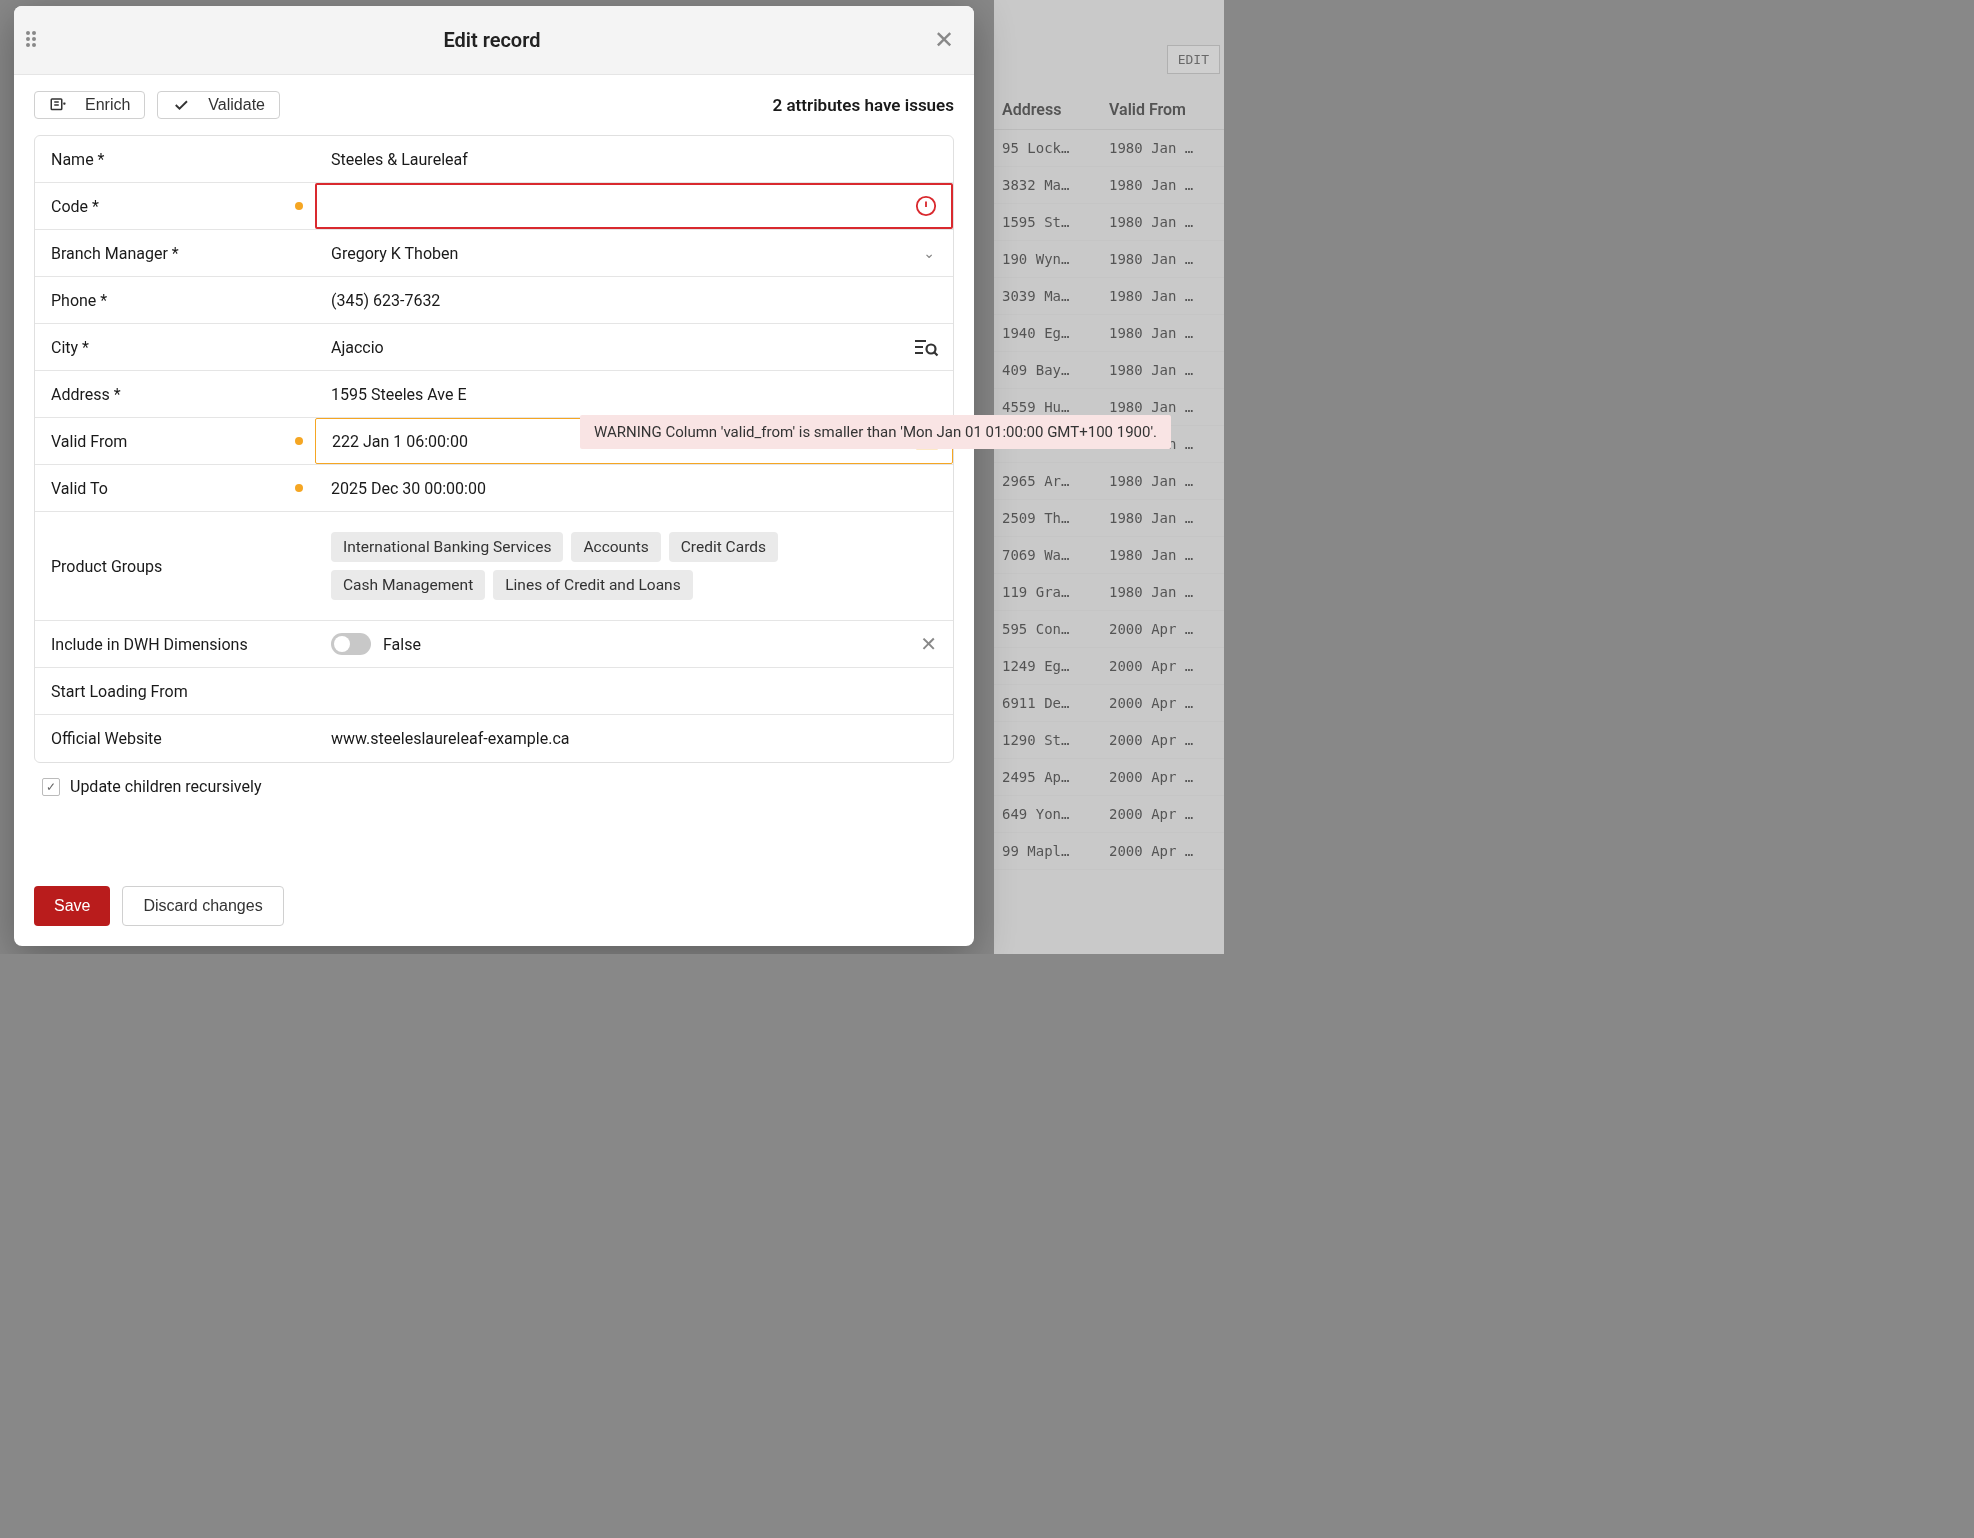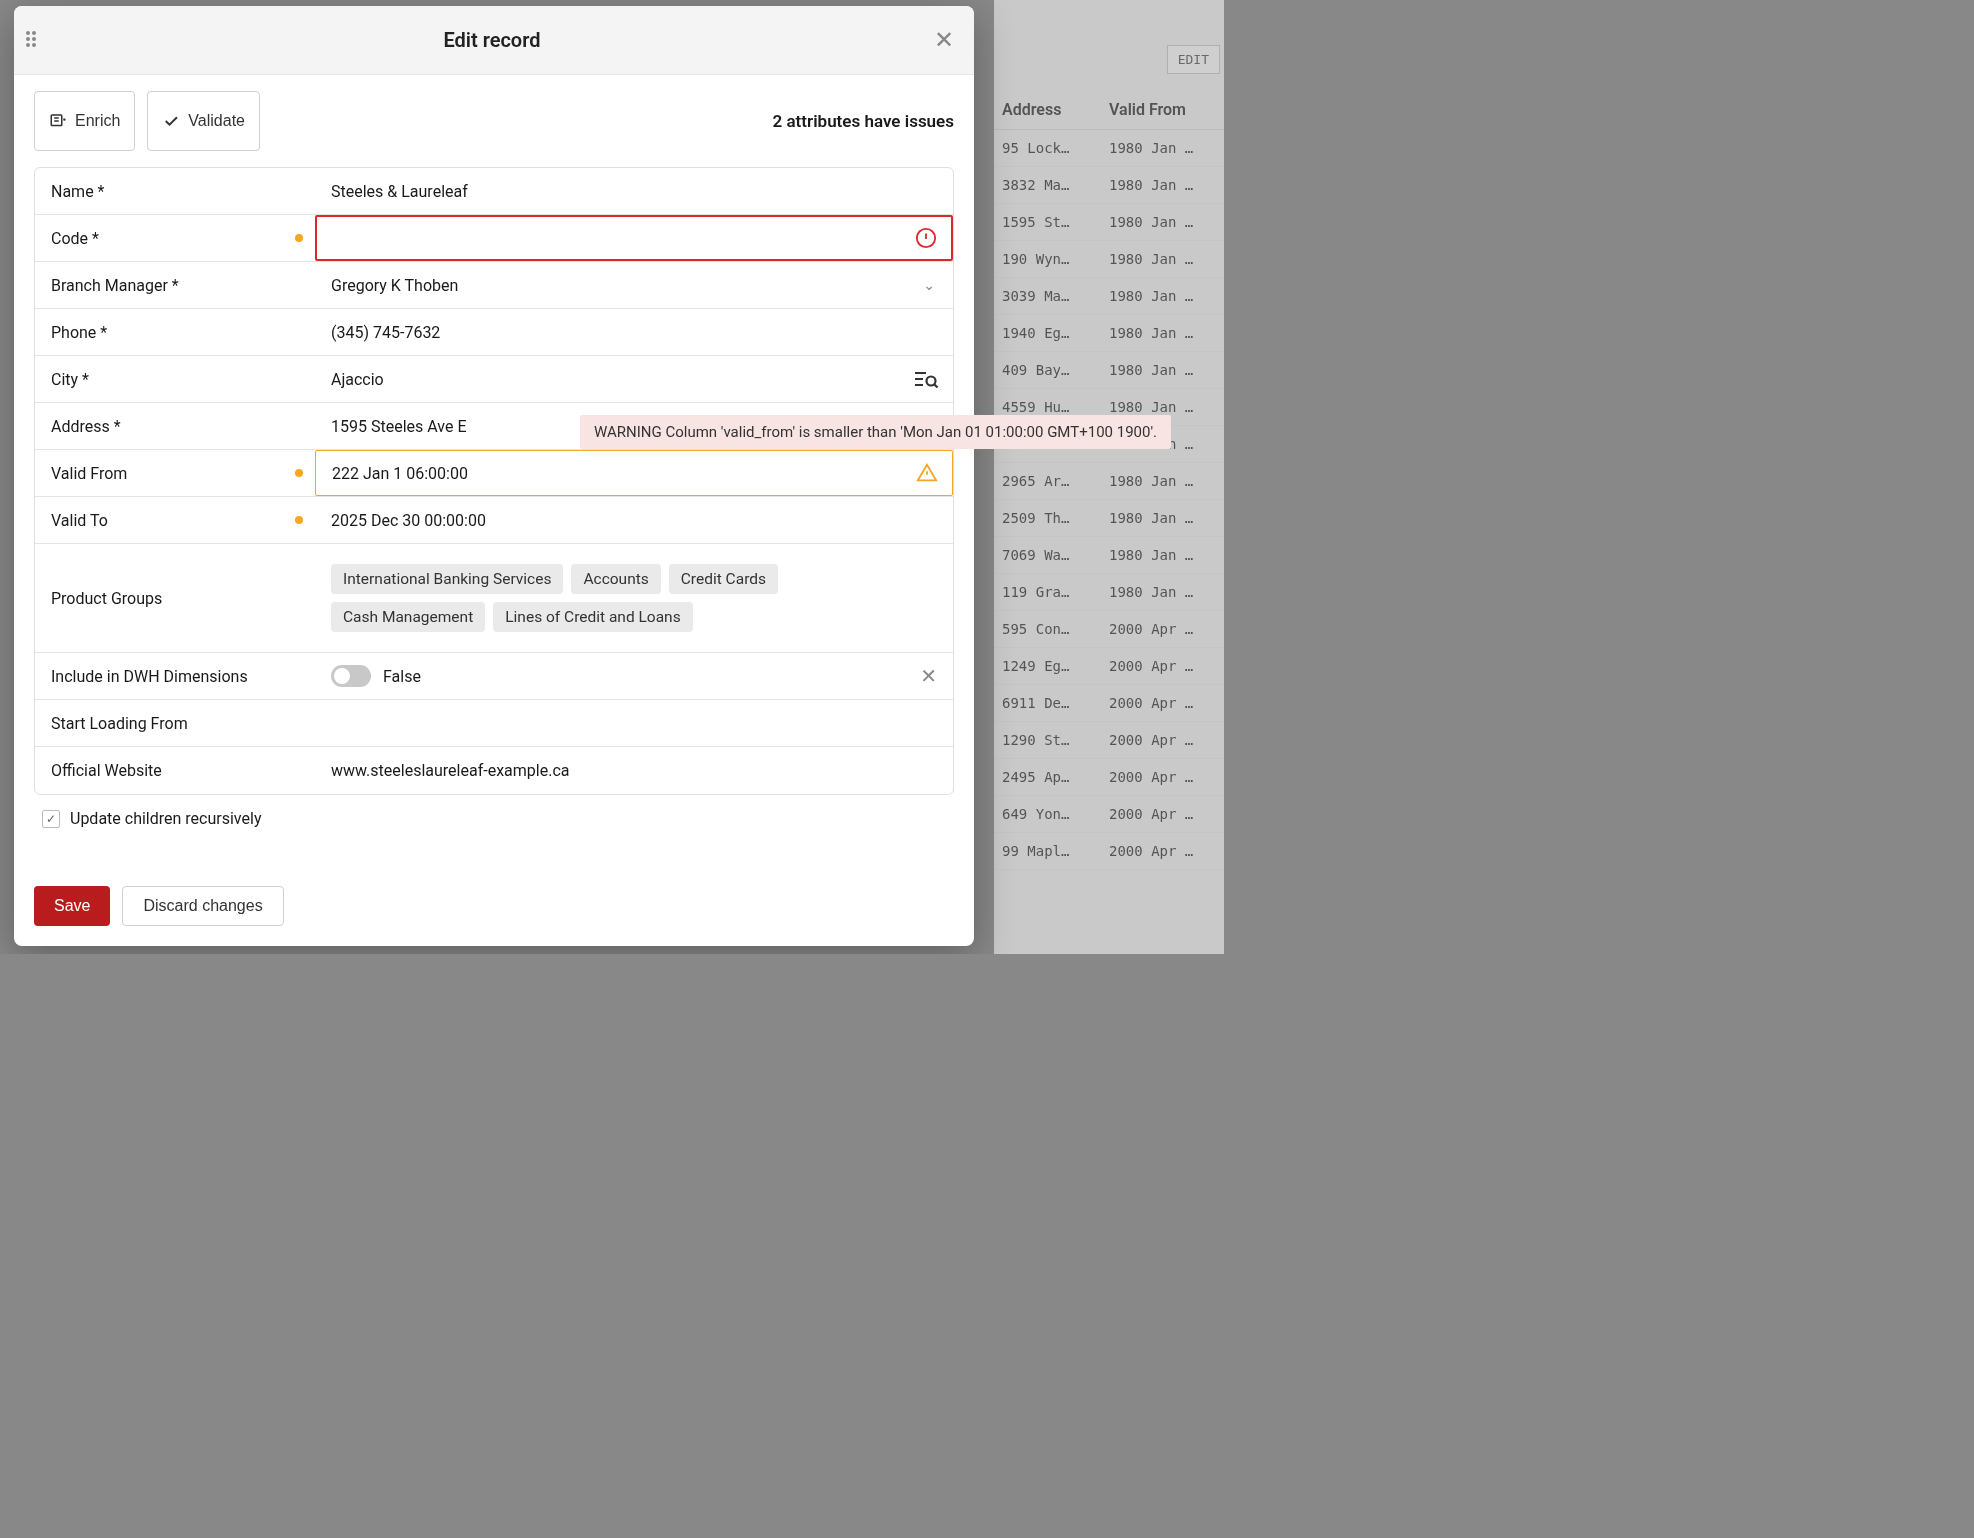--- a/index.html
+++ b/index.html
@@ -91,22 +91,22 @@
     }
     .modal-toolbar {
       padding: 16px 20px 8px;
       display: flex;
       align-items: center;
       gap: 12px;
     }
     .tool-btn {
       display: flex;
       align-items: center;
-      gap: 8px;
-      padding: 20px 14px;
+      gap: 18px;
+      padding: 4px 14px;
       background: #fff;
       border: 1px solid #d0d0d0;
       border-radius: 4px;
       font-size: 16px;
       color: #333;
       cursor: pointer;
     }
     .tool-btn svg { width: 18px; height: 18px; }
     .issues-text {
       margin-left: auto;
@@ -429,21 +429,21 @@
       <div class="form-row">
         <div class="form-label">Branch Manager *</div>
         <div class="form-value">
           <span>Gregory K Thoben</span>
           <span class="chevron">⌄</span>
         </div>
       </div>
 
       <div class="form-row">
         <div class="form-label">Phone *</div>
-        <div class="form-value">(345) 745-7632</div>
+        <div class="form-value">(345) 623-7632</div>
       </div>
 
       <div class="form-row">
         <div class="form-label">City *</div>
         <div class="form-value">
           <span>Ajaccio</span>
           <span class="lookup-icon">
             <svg width="26" height="20" viewBox="0 0 26 20" fill="none" stroke="currentColor" stroke-width="2.2">
                 <path d="M2 4h11M2 10h8M2 16h8"></path>
                 <circle cx="18" cy="12" r="4.5"></circle>

